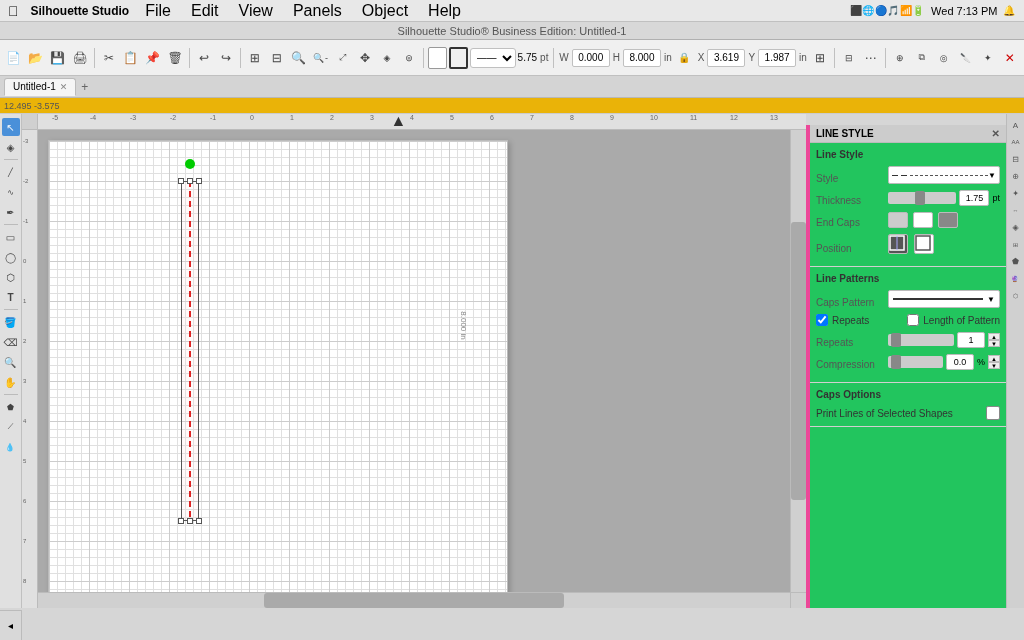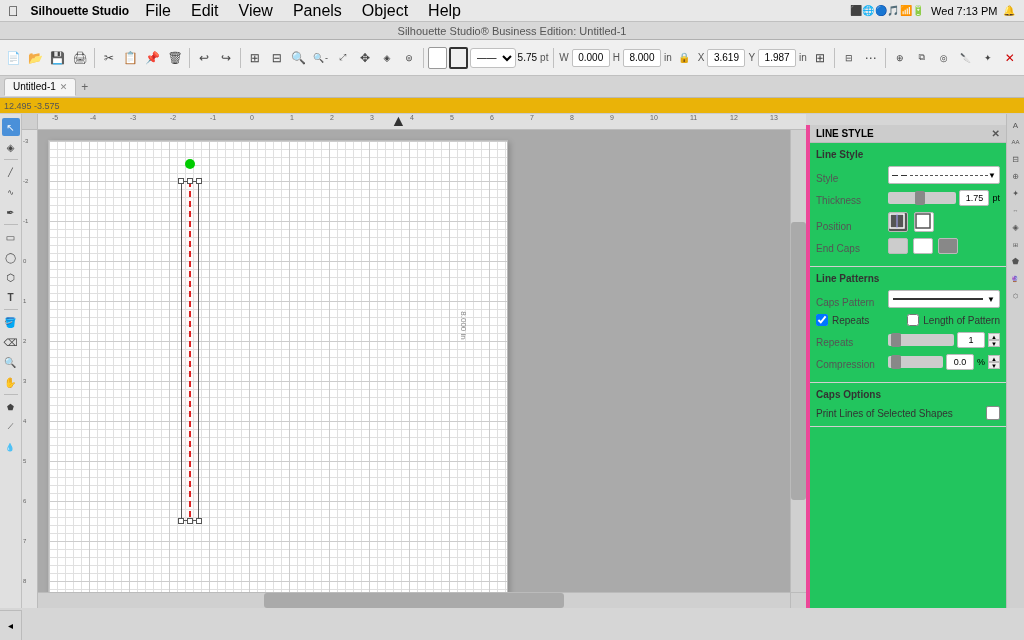--- a/index.html
+++ b/index.html
@@ -337,42 +337,42 @@
             <div class="slider-container">
               <div class="slider-thumb" style="left:40%;"></div>
             </div>
             <input class="thickness-field" type="text" value="1.75" style="">
             <span style="font-size:9px;">pt</span>
           </div>
         </div>
 
 
         <div class="panel-row">
+          <span class="panel-label">End Caps</span>
+          <div class="panel-control">
+            <div class="cap-btn" style="background:#ccc;"></div>
+            <div class="cap-btn"></div>
+            <div class="cap-btn active" style="background:#888;"></div>
+          </div>
+        </div>
+
+        <div class="panel-row">
           <span class="panel-label">Position</span>
           <div class="panel-control">
             <div class="pos-btn" style="background:#555;margin-right:3px;">
               <svg width="16" height="16">
                   <rect x="1" y="1" width="14" height="14" fill="none" stroke="#fff" stroke-width="1.5"></rect>
                   <line x1="8" y1="1" x2="8" y2="15" stroke="#aaf" stroke-width="1"></line>
                 </svg>
             </div>
             <div class="pos-btn">
               <svg width="16" height="16">
                   <rect x="1" y="1" width="14" height="14" fill="none" stroke="#555" stroke-width="1.5"></rect>
                 </svg>
             </div>
-          </div>
-        </div>
-
-        <div class="panel-row">
-          <span class="panel-label">End Caps</span>
-          <div class="panel-control">
-            <div class="cap-btn" style="background:#ccc;"></div>
-            <div class="cap-btn"></div>
-            <div class="cap-btn active" style="background:#888;"></div>
           </div>
         </div>
       </div>
 
       <div class="panel-section">
         <div class="panel-section-title">Line Patterns</div>
 
         <div class="panel-row">
           <span class="panel-label">Caps Pattern</span>
           <div class="panel-control">

